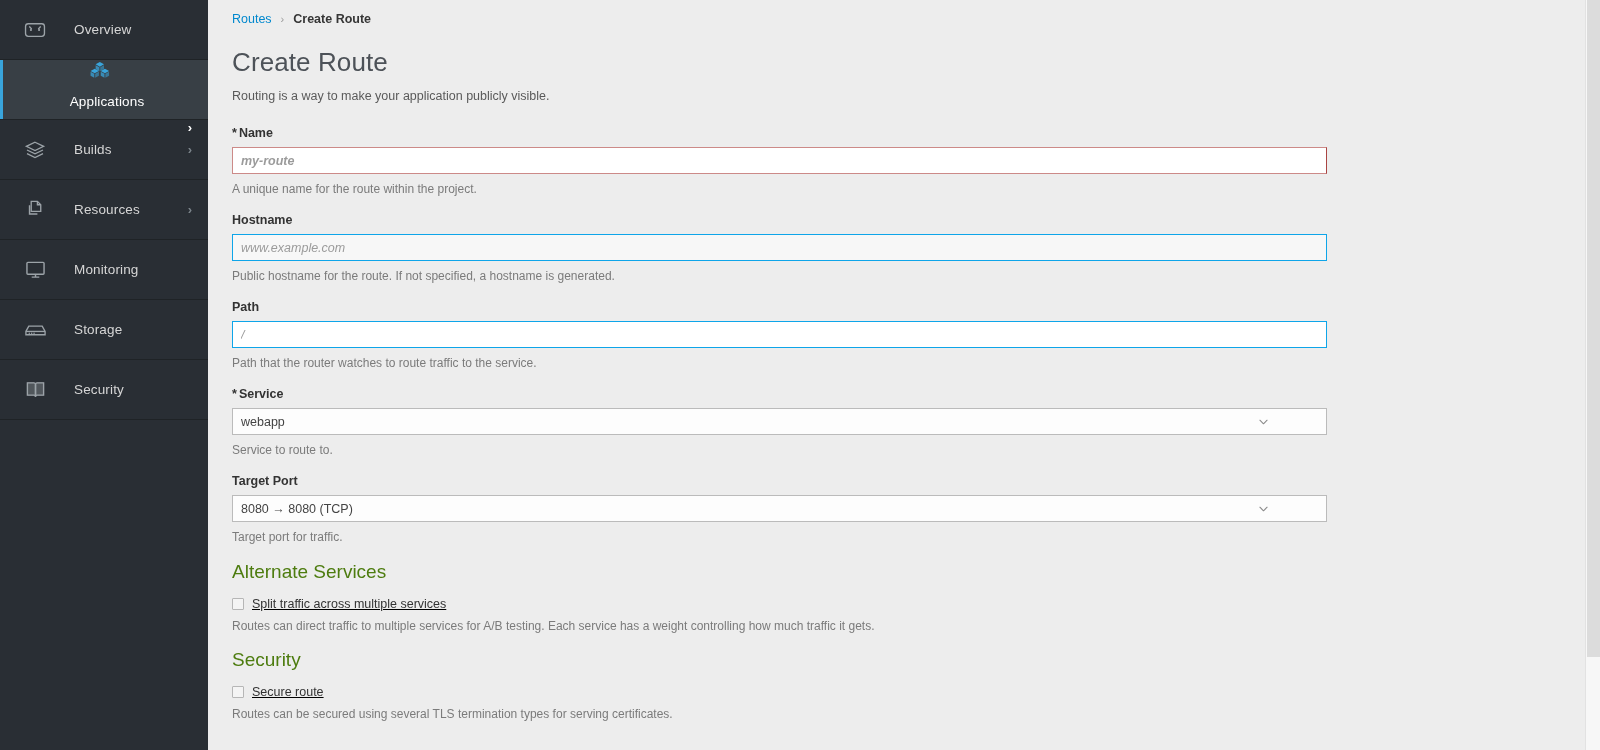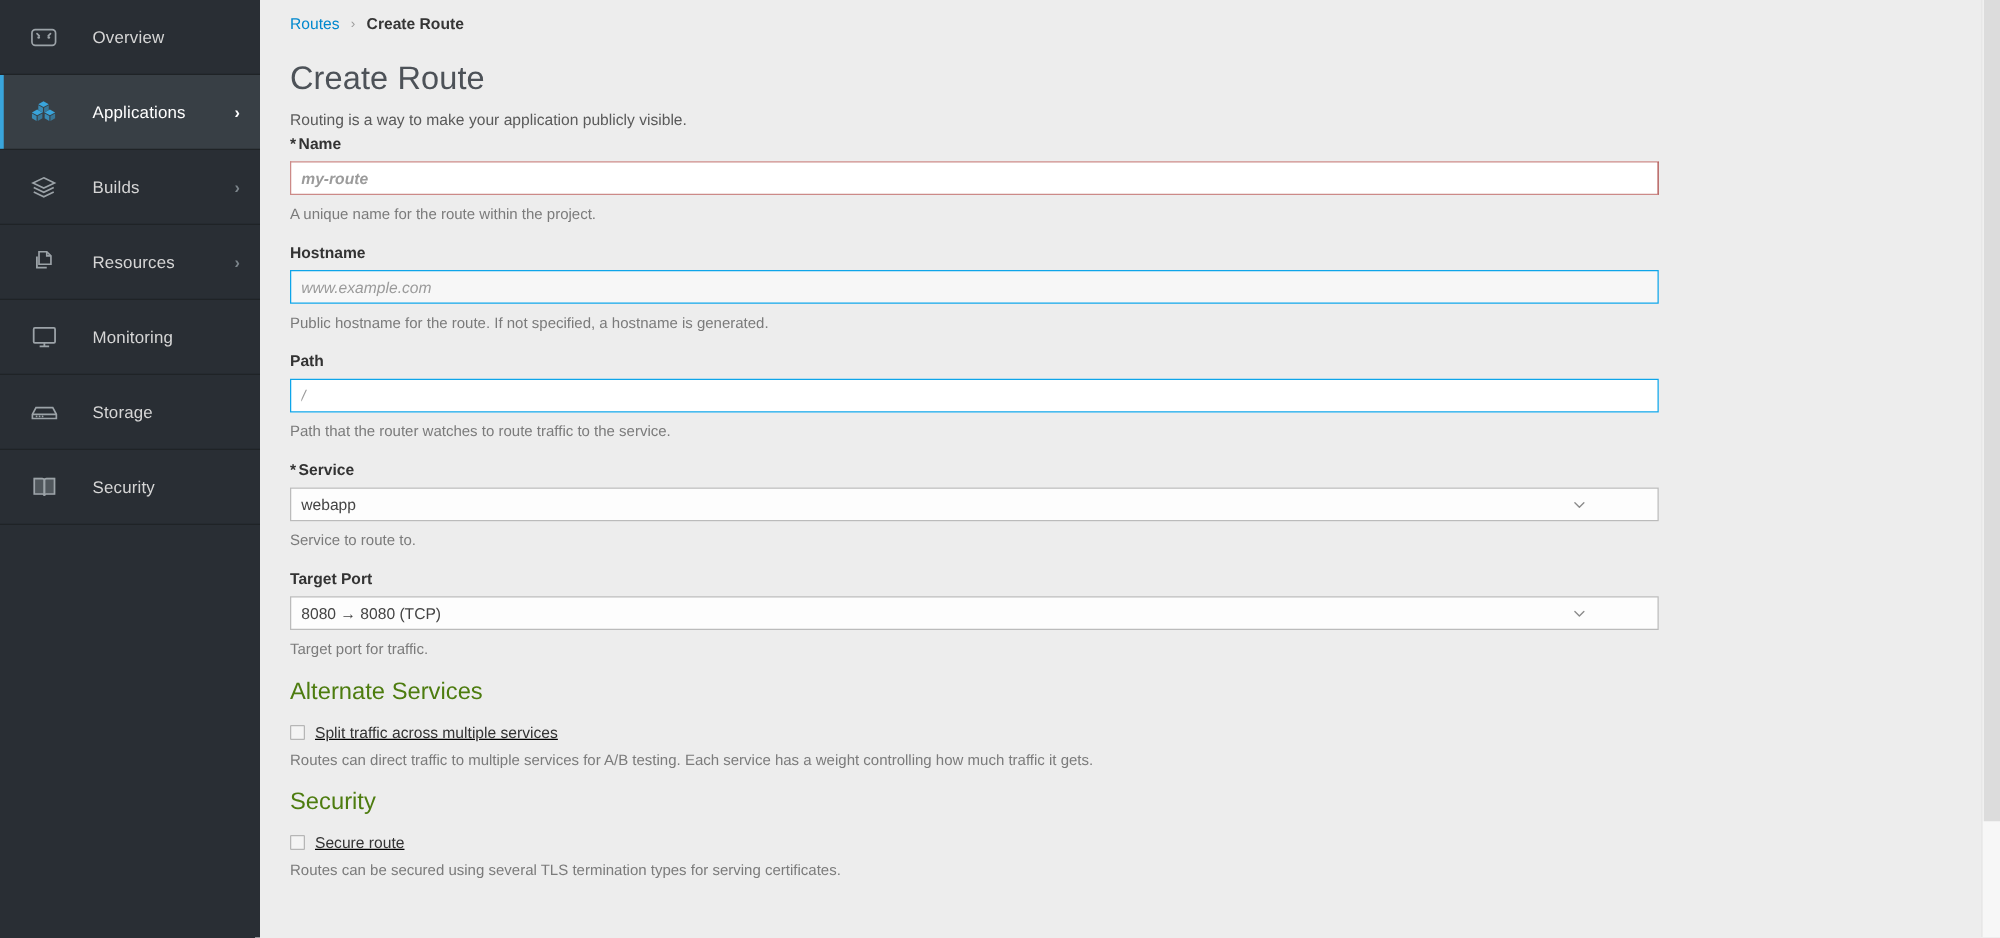--- a/index.html
+++ b/index.html
@@ -42,20 +42,21 @@
     padding-right: 16px;
     border-bottom: 1px solid #1f2326;
     cursor: pointer;
     color: #d1d1d1;
     gap: 12px;
   }
   .nav-item:first-child { border-top: none; }
 
   .nav-item.active {
     background: #383f45;
+    flex-direction: column;
   }
   .nav-item.active::before {
     content: "";
     position: absolute;
     left: 0; top: 0; bottom: 0;
     width: 3px;
     background: #39a5dc;
   }
   .nav-item.active .nav-label { color: #ffffff; }
 
@@ -139,21 +140,21 @@
 
   .page-subtitle {
     font-size: 12.5px;
     color: #5a5a5a;
     margin-top: 11px;
     padding-left: 6px;
   }
 
   
   .form {
-    margin-top: 5px;
+    margin-top: 23px;
     padding-left: 6px;
   }
 
   .form-group { margin-bottom: 0; }
 
   .field-label {
     font-size: 12.5px;
     color: #333333;
     font-weight: bold;
     margin-bottom: 7px;

